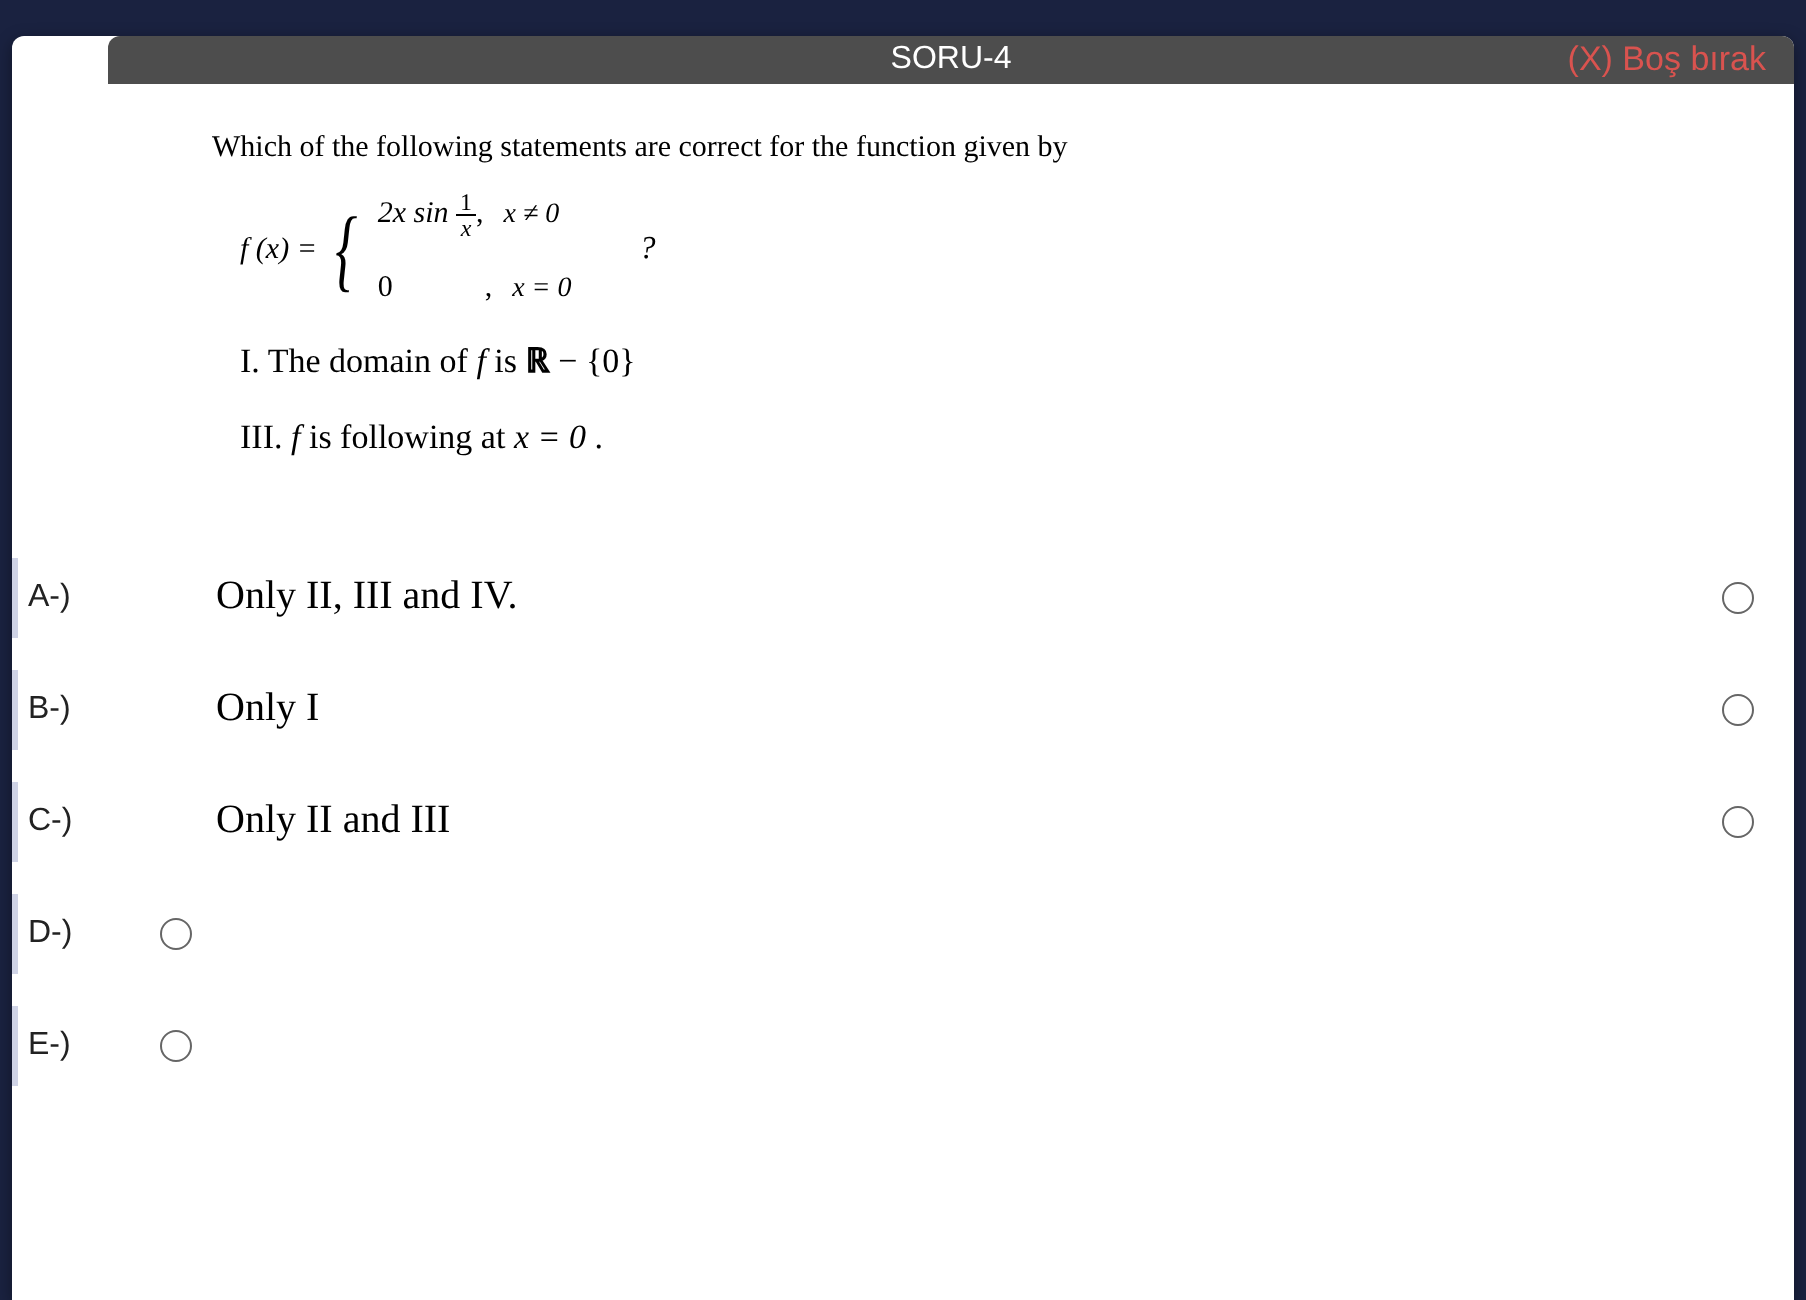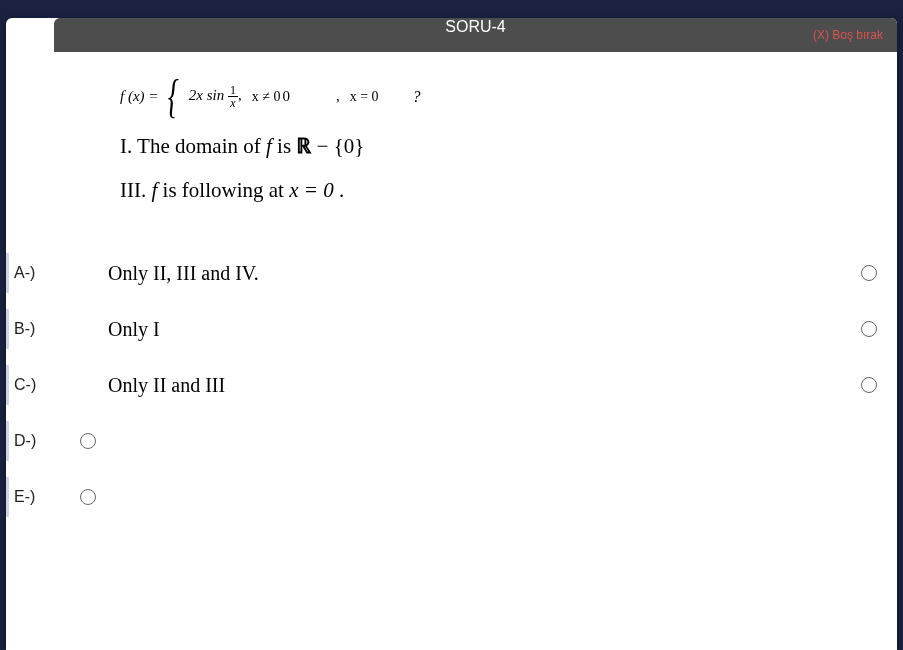--- a/index.html
+++ b/index.html
@@ -15,37 +15,38 @@
     left: 6px; right: 6px; top: 18px; bottom: 0;
     background: #fff;
     border-radius: 6px 6px 0 0;
     box-shadow: 0 2px 8px rgba(0,0,0,0.4);
     display: flex;
     flex-direction: column;
   }
   .title-bar {
     background: #4d4d4d;
     color: #fff;
-    height: 34px;
-    display: flex;
+    height: 24px;
+    display: flex;
+    align-items: center;
     justify-content: center;
     position: relative;
     font-family: Arial, Helvetica, sans-serif;
     font-size: 16px;
     border-radius: 6px 6px 0 0;
     margin-left: 48px;
   }
   .title-bar .leave {
     position: absolute;
     right: 14px;
     top: 0; bottom: 0;
     display: flex;
     align-items: center;
     color: #d9534f;
-    font-size: 12px;
+    font-size: 17px;
     cursor: pointer;
     user-select: none;
   }
   .content {
     flex: 1 1 auto;
     overflow: auto;
     padding: 18px 0 0 0;
   }
   .question {
     margin-left: 100px;
@@ -62,35 +63,35 @@
     margin: 6px 0 14px 14px;
     font-style: italic;
   }
   .piecewise .fx { }
   .brace {
     font-size: 46px;
     line-height: 0.9;
     font-weight: 300;
     transform: scaleX(0.6);
   }
-  .cases { display: flex; gap: 2px; font-style: normal; }
+  .cases { display: flex; flex-direction: column; gap: 14px; font-style: normal; }
   .caseRow { display: flex; align-items: center; gap: 10px; }
   .frac {
     display: inline-flex;
     flex-direction: column;
     align-items: center;
     vertical-align: middle;
     line-height: 1;
   }
   .frac .num { border-bottom: 1px solid #000; padding: 0 2px; font-size: 12px; }
   .frac .den { padding: 0 2px; font-size: 12px; font-style: italic; }
-  .cond { font-size: 14px; }
+  .cond { font-style: italic; font-size: 14px; }
   .qmark { margin-left: 28px; font-size: 16px; }
   .stmts { margin: 14px 0 0 14px; }
-  .stmts p { margin: 14px 0; font-size: 21px; }
+  .stmts p { margin: 14px 0; font-size: 17px; }
   .it { font-style: italic; }
   .bb { font-family: Arial, sans-serif; font-weight: bold; }
 
   .options {
     margin-top: 40px;
     border-top: none;
   }
   .opt {
     display: flex;
     align-items: center;
@@ -134,20 +135,21 @@
 <div class="frame">
 
   <div class="title-bar">
     <span>SORU-4</span>
     <span class="leave">(X) Boş bırak</span>
   </div>
 
   <div class="content">
 
     <div class="question">
+      <p class="prompt">Which of the following statements are correct for the function given by</p>
 
       <div class="piecewise">
         <span class="fx">f (x) =</span>
         <span class="brace">{</span>
         <div class="cases">
           <div class="caseRow">
             <span style="font-style:normal;">
               <span style="font-style:italic;">2x sin</span>
               <span class="frac">
                 <span class="num">1</span>

